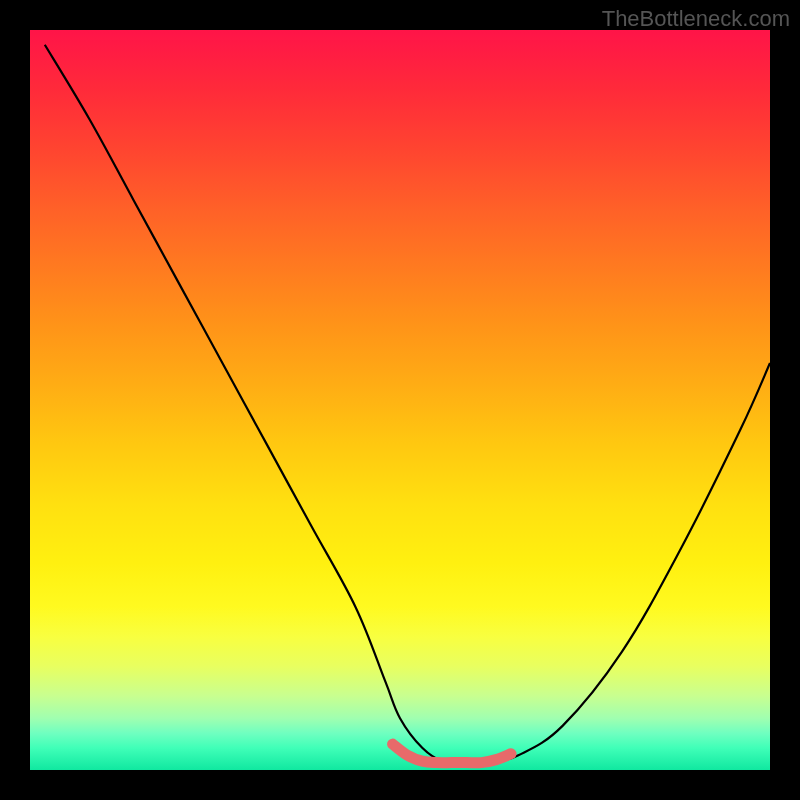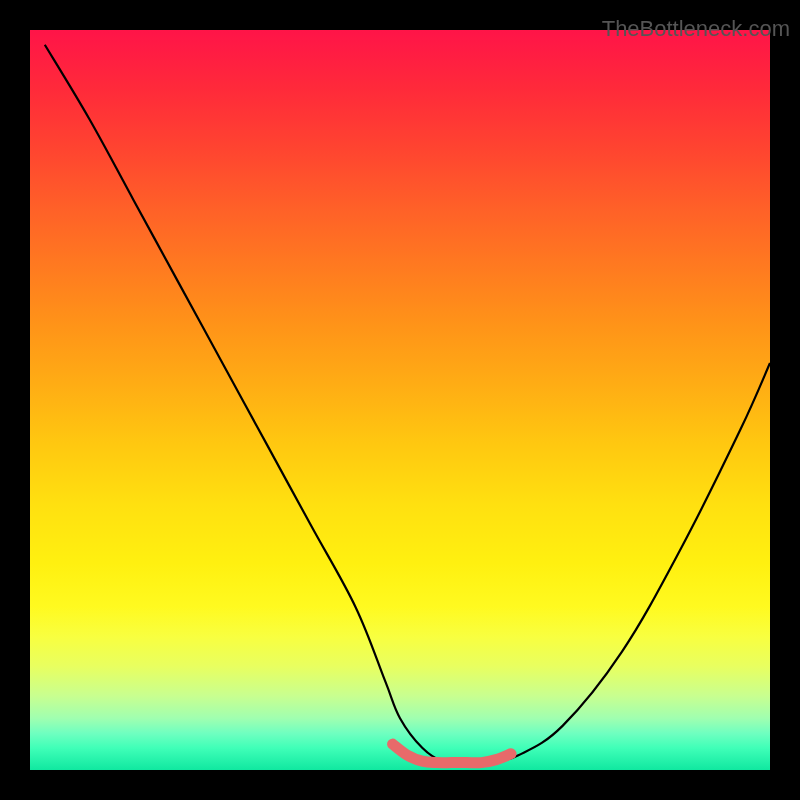--- a/index.html
+++ b/index.html
@@ -6,21 +6,21 @@
   body {
     width: 800px;
     height: 800px;
     background: #000;
     position: relative;
     overflow: hidden;
     font-family: Arial, sans-serif;
   }
   .watermark {
     position: absolute;
-    top: 16px;
+    top: 6px;
     right: 10px;
     color: #555;
     font-size: 22px;
     font-weight: 500;
     z-index: 10;
   }
   .plot-area {
     position: absolute;
     left: 30px;
     top: 30px;

